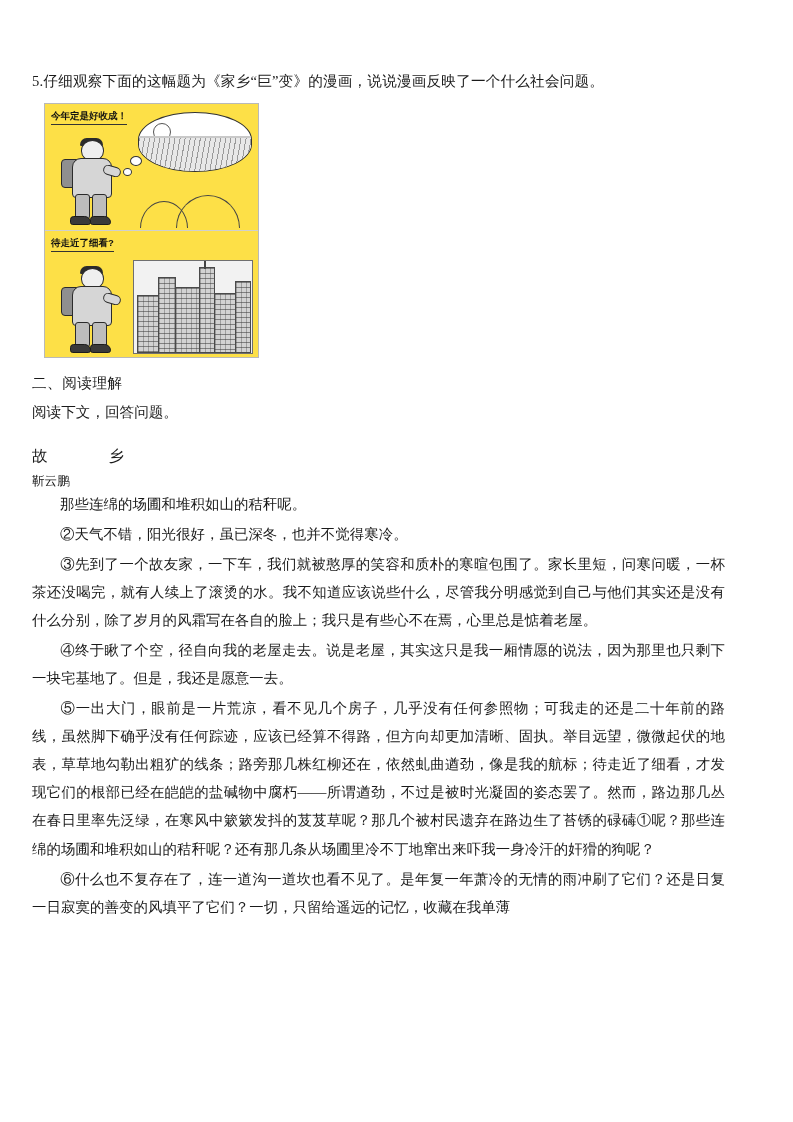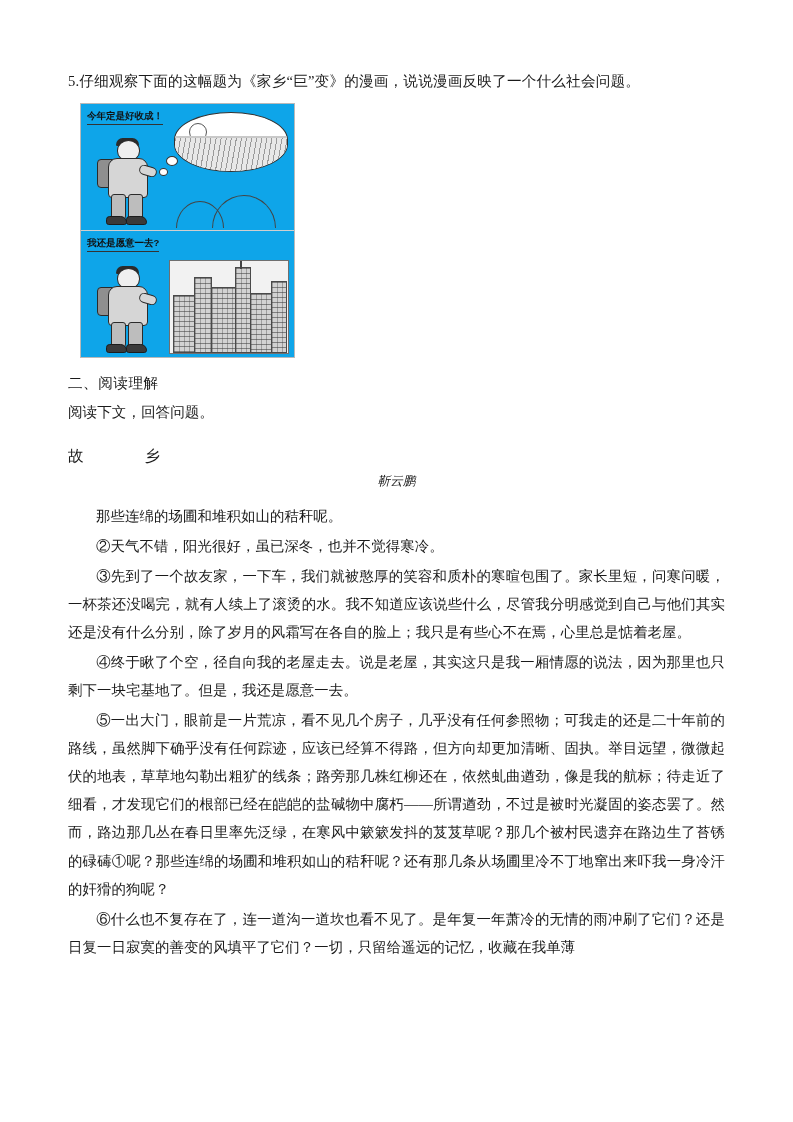--- a/index.html
+++ b/index.html
@@ -13,36 +13,36 @@
     font-family: "Liberation Serif", "DejaVu Serif", serif;
     color: #1a1a1a;
     position: relative;
     overflow: hidden;
   }
   .page {
     position: absolute;
     left: 0; top: 0;
     width: 793px;
     height: 1122px;
-    padding: 70px 68px 40px 68px;
+    padding: 70px 68px 40px 32px;
     box-sizing: border-box;
   }
   .q-line {
     font-size: 14.6px;
     line-height: 1.55;
     letter-spacing: 0.2px;
     margin-bottom: 10px;
   }
   
   .comic {
     width: 213px;
     height: 253px;
     margin: 4px 0 0 12px;
     border: 1px solid #b9b9b9;
-    background: #0ea5e9;
+    background: #fde047;
     position: relative;
     overflow: hidden;
   }
   .comic-half {
     position: absolute;
     left: 0;
     width: 100%;
     height: 50%;
   }
   .comic-half.top { top: 0; }
@@ -237,24 +237,22 @@
     font-size: 14.6px;
     margin-bottom: 24px;
   }
   .art-title {
     text-align: left;
     font-size: 15.5px;
     letter-spacing: 10px;
     margin: 4px 0 6px 0;
   }
   .art-author {
-    text-align: center;
+    text-align: left;
     font-size: 12.6px;
-    margin-bottom: 12px;
-    font-style: italic;
   }
   p.para {
     font-size: 14.4px;
     line-height: 1.95;
     margin: 0 0 2px 0;
     text-align: justify;
     text-indent: 0;
     letter-spacing: 0.1px;
   }
   p.para .indent { display: inline-block; width: 28px; }
@@ -291,21 +289,21 @@
         <div class="body"></div>
         <div class="arm"></div>
         <div class="leg-l"></div>
         <div class="leg-r"></div>
         <div class="shoe-l"></div>
         <div class="shoe-r"></div>
       </div>
     </div>
 
     <div class="comic-half bottom">
-      <div class="bubble-text bt2">我还是愿意一去?</div>
+      <div class="bubble-text bt2">待走近了细看?</div>
 
       <div class="city">
         <div class="tower t1"></div>
         <div class="tower t2"></div>
         <div class="tower t3"></div>
         <div class="tower t4"></div>
         <div class="tower t5"></div>
         <div class="tower t6"></div>
         <div class="spire"></div>
       </div>

